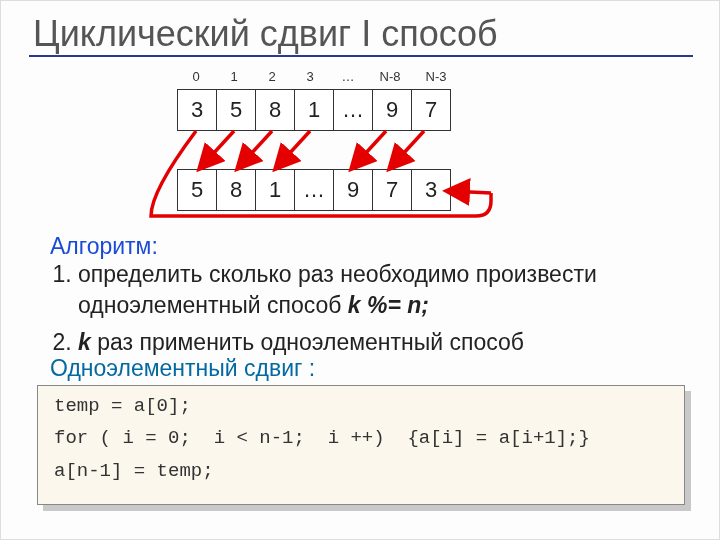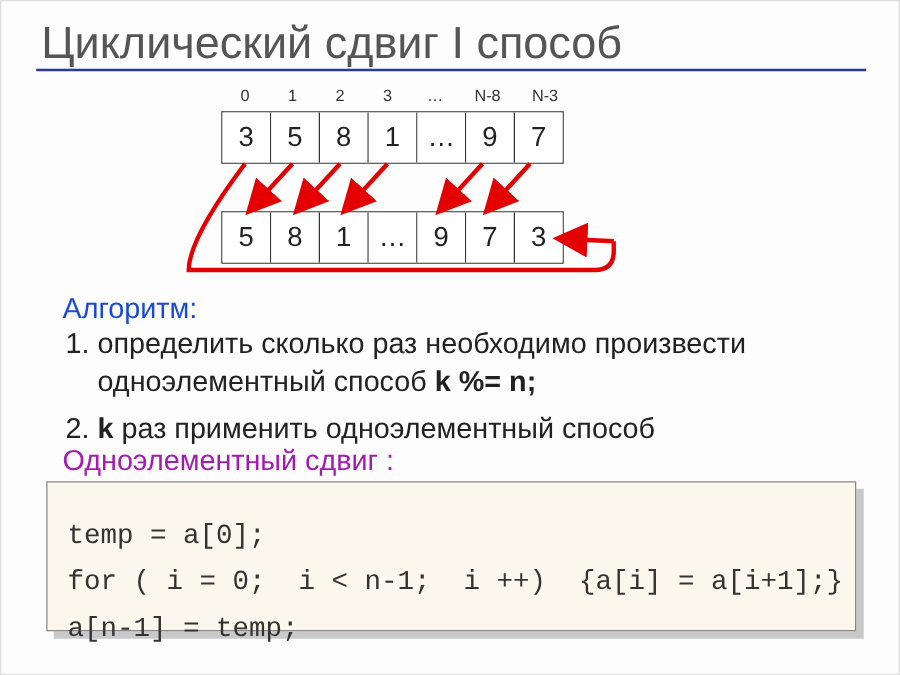--- a/index.html
+++ b/index.html
@@ -65,43 +65,43 @@
     position:absolute;
     left:32px;
     font-size:23px;
     line-height:1.35;
     margin-left:17px;
   }
   .alg-label{top:230px;color:#1a4bd6;}
   .alg-body{top:258px;width:640px;}
   .alg-body ol{margin:0;padding-left:28px;}
   .alg-body li{margin-bottom:6px;}
-  .alg-body .kw{font-weight:bold;}
-  .single-label{top:352px;color:#a21caf;}
+  .alg-body .kw{font-weight:bold;font-style:italic;}
+  .single-label{top:352px;color:#0369a1;}
   
   .code-wrap{
     position:absolute;
     left:36px;top:384px;
     width:648px;
   }
   .code-shadow{
     position:absolute;
     left:6px;top:6px;
     width:648px;height:120px;
     background:#c9c9c9;
   }
   .code{
     position:relative;
     width:648px;height:120px;
     background:#fbf7ed;
     border:1px solid #888;
     box-sizing:border-box;
-    padding:24px 16px;
+    padding:4px 16px;
     font-family:"Courier New",monospace;
-    font-size:22px;
+    font-size:19px;
     color:#333;
     line-height:1.7;
     white-space:pre;
   }
 </style>
 </head>
 <body>
 
 <div class="title">Циклический сдвиг I способ</div>
 <div class="rule"></div>

